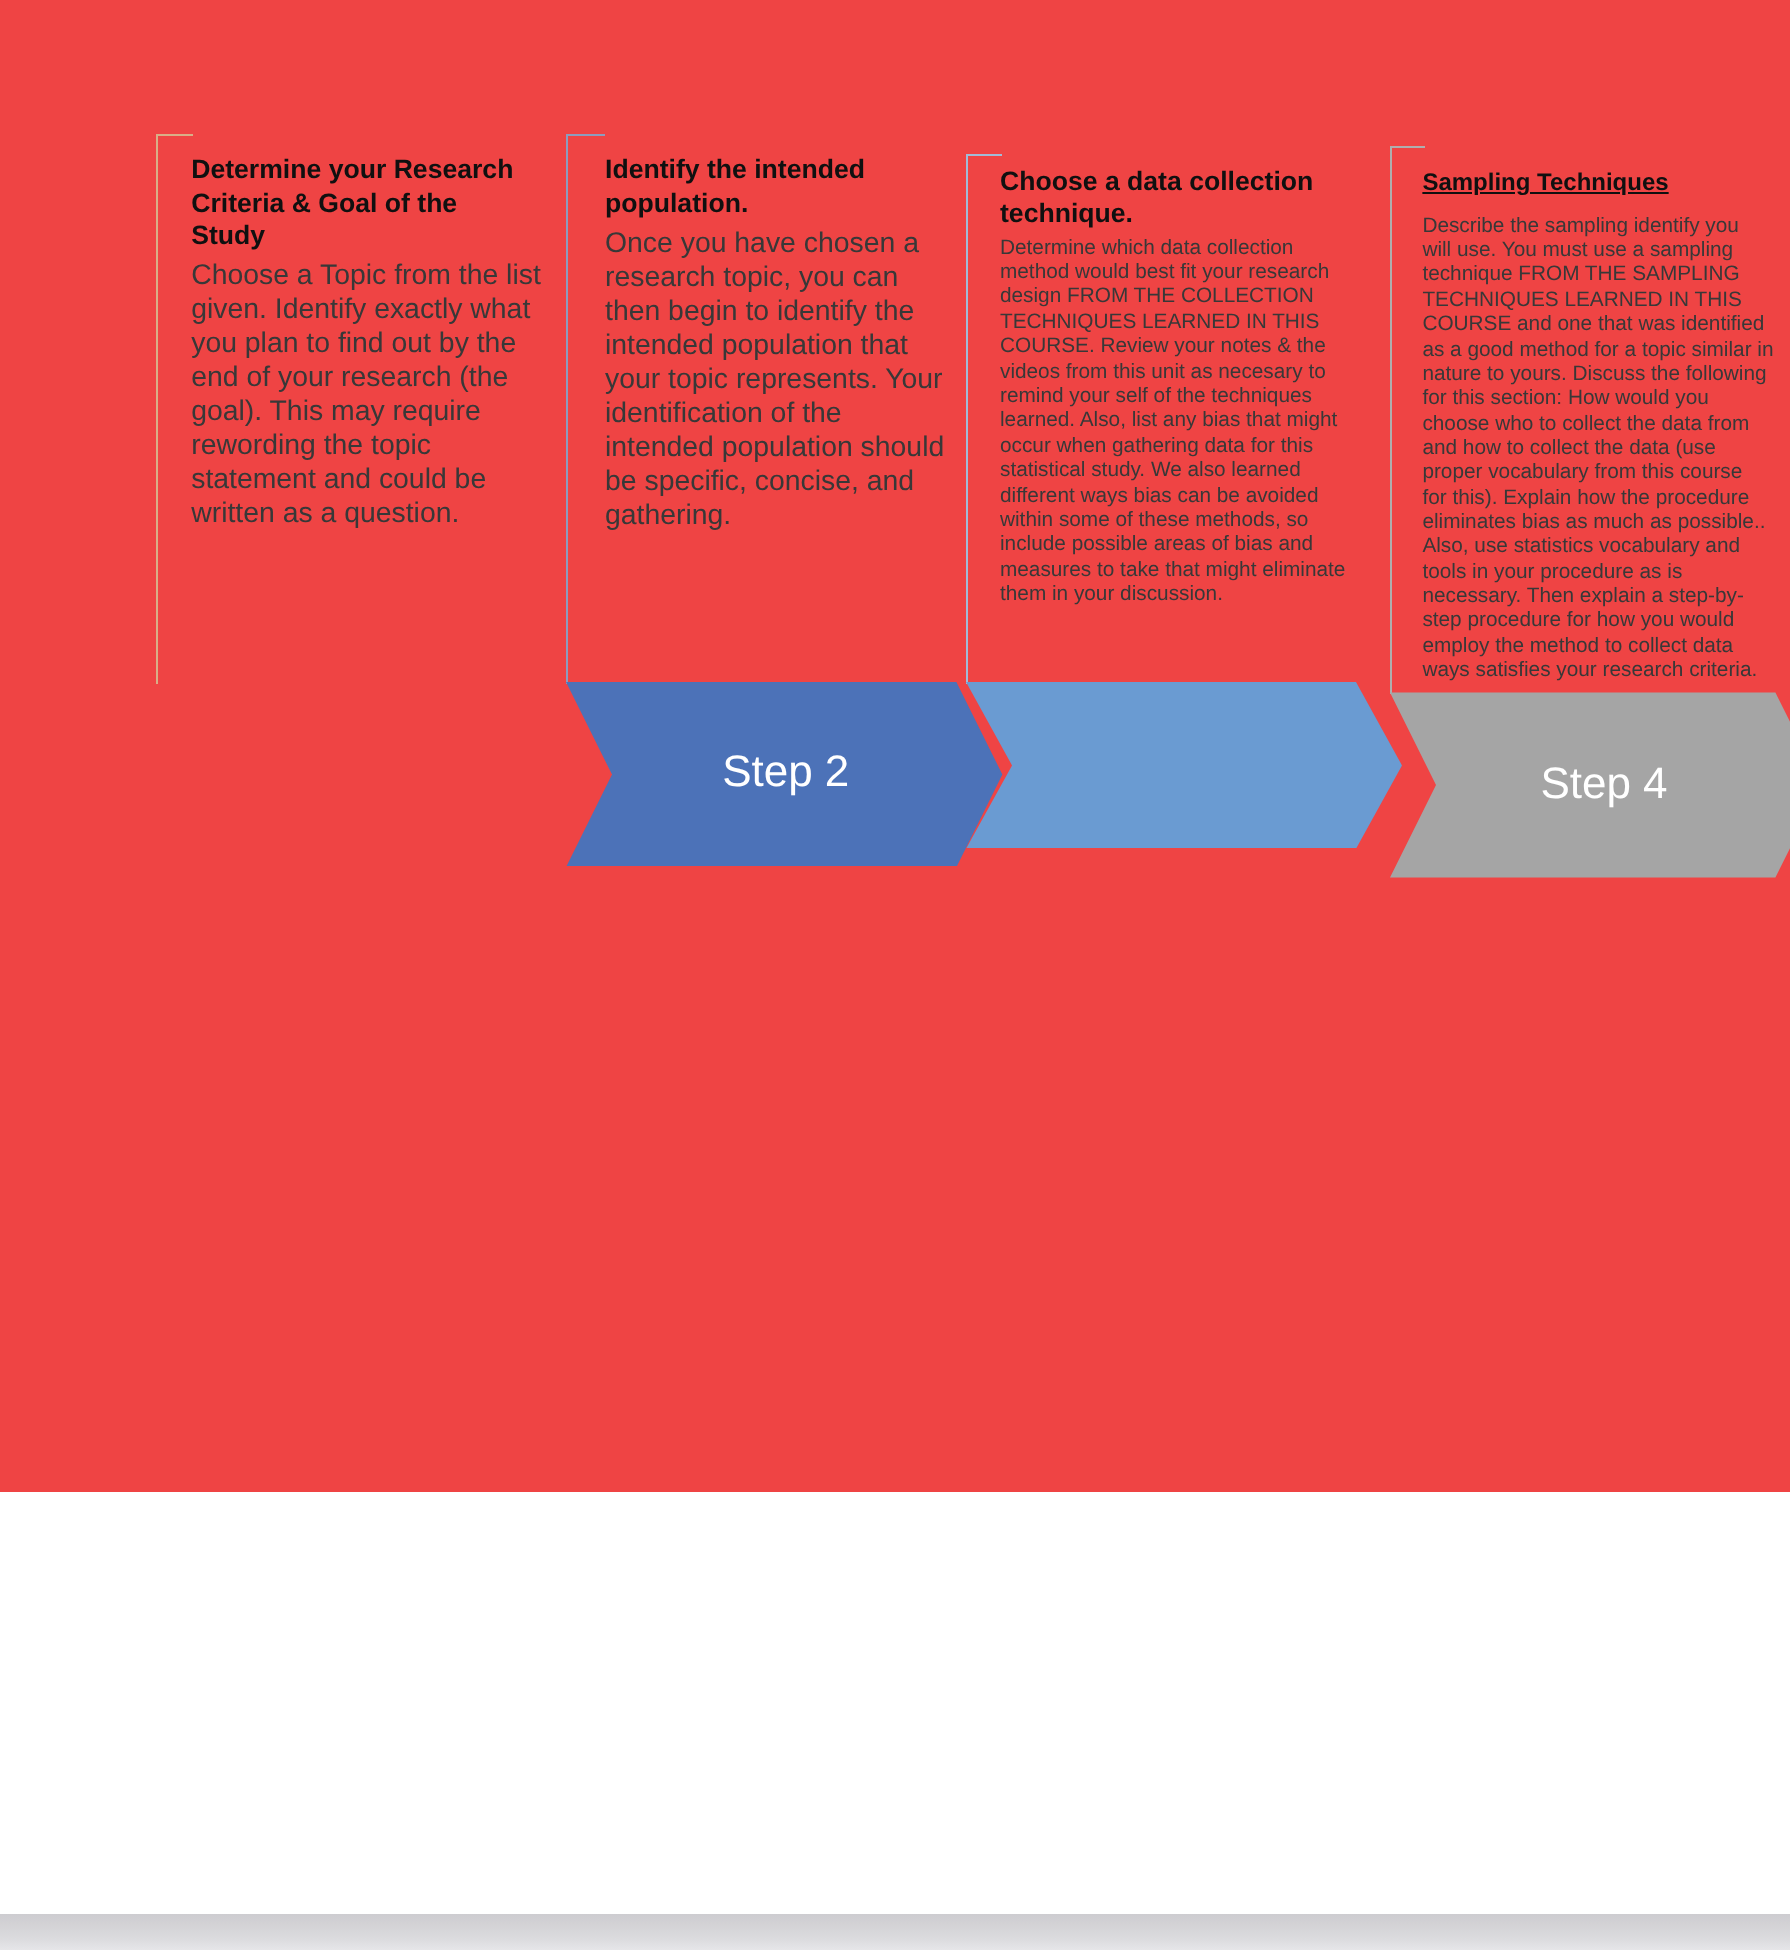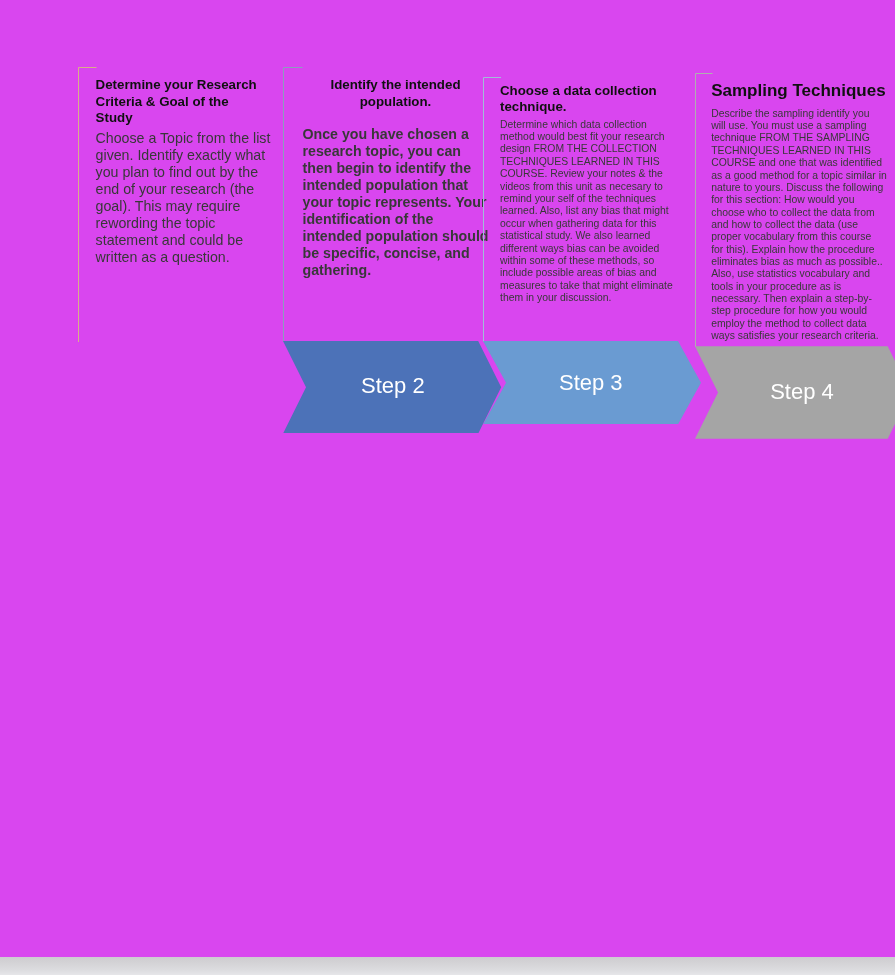--- a/index.html
+++ b/index.html
@@ -1,20 +1,20 @@
 <!DOCTYPE html>
 <html><head>
 <meta charset="utf-8">
 <title>Research Process Steps</title>
 <style>
   html,body{margin:0;padding:0;}
   body{width:895px;height:975px;background:#ffffff;
        font-family:"Liberation Sans",sans-serif;overflow:hidden;
        -webkit-font-smoothing:antialiased;}
-  .slide{position:relative;width:895px;height:975px;background:#d946ef;}
+  .slide{position:relative;width:895px;height:746px;background:#ef4444;}
 
   
   .card{position:absolute;box-sizing:border-box;}
   .card .corner{position:absolute;top:0;left:0;}
   .card-text{position:absolute;}
   .card-title{margin:0;font-weight:bold;color:#101010;}
   .card-body{margin:0;color:#383838;}
   .ln{display:block;white-space:pre;}
 
   
@@ -51,25 +51,25 @@
           <span class="ln">written as a question.</span>
         </div>
     </div>
   </div>
 
   <div class="card" style="left:283px;top:67px;width:196px;height:275px;">
     <svg class="corner" width="26" height="275" viewBox="0 0 26 275">
       <path d="M0.5 275 L0.5 0.5 L19.5 0.5" fill="none" stroke="#8D9CBE" stroke-width="1"></path>
     </svg>
     <div class="card-text" style="left:19.5px;top:10.2px;">
-      <div class="card-title" style="font-size:13.3px;line-height:16.6px;text-align:center;">
+      <div class="card-title" style="font-size:13.3px;line-height:16.6px;">
           <span class="ln">Identify the intended</span>
           <span class="ln">population.</span>
         </div>
-      <div class="card-body" style="font-size:14.2px;line-height:17.0px;margin-top:16px;font-weight:bold;">
+      <div class="card-body" style="font-size:14.2px;line-height:17.0px;margin-top:4px;">
           <span class="ln">Once you have chosen a</span>
           <span class="ln">research topic, you can</span>
           <span class="ln">then begin to identify the</span>
           <span class="ln">intended population that</span>
           <span class="ln">your topic represents. Your</span>
           <span class="ln">identification of the</span>
           <span class="ln">intended population should</span>
           <span class="ln">be specific, concise, and</span>
           <span class="ln">gathering.</span>
         </div>
@@ -103,21 +103,21 @@
           <span class="ln">them in your discussion.</span>
         </div>
     </div>
   </div>
 
   <div class="card" style="left:694.5px;top:72.6px;width:196px;height:274px;">
     <svg class="corner" width="26" height="274" viewBox="0 0 26 274">
       <path d="M0.5 274 L0.5 0.5 L17.5 0.5" fill="none" stroke="#AFAFAF" stroke-width="1"></path>
     </svg>
     <div class="card-text" style="left:16.7px;top:10.5px;">
-      <div class="card-title" style="font-size:17px;line-height:16.1px;">
+      <div class="card-title" style="font-size:12px;line-height:16.1px;text-decoration:underline;">
           <span class="ln">Sampling Techniques</span>
         </div>
       <div class="card-body" style="font-size:10.4px;line-height:12.35px;margin-top:8.6px;">
           <span class="ln">Describe the sampling identify you</span>
           <span class="ln">will use. You must use a sampling</span>
           <span class="ln">technique FROM THE SAMPLING</span>
           <span class="ln">TECHNIQUES LEARNED IN THIS</span>
           <span class="ln">COURSE and one that was identified</span>
           <span class="ln">as a good method for a topic similar in</span>
           <span class="ln">nature to yours. Discuss the following</span>
@@ -141,21 +141,20 @@
     <svg width="216" height="93" viewBox="0 0 216 92.5">
       <path d="M0 0 L192.7 0 L215.7 46.25 L192.7 92.5 L0 92.5 L23 46.25 Z" fill="#A5A5A5"></path>
     </svg>
     <span class="chev-label" style="top:35.1px;left:-1px;font-size:22px;line-height:22px;">Step 4</span>
   </div>
 
   <div class="chev" style="left:482.6px;top:340.8px;width:219px;height:83.4px;">
     <svg width="219" height="83.4" viewBox="0 0 219 83.4">
       <path d="M0 0 L195 0 L218 41.7 L195 83.4 L0 83.4 L23 41.7 Z" fill="#6A9BD2"></path>
     </svg>
-    <span class="chev-label" style="top:31px;left:-1.3px;font-size:22px;line-height:22px;">Step 3</span>
   </div>
 
   <div class="chev" style="left:283.2px;top:340.8px;width:219px;height:92.6px;">
     <svg width="219" height="92.6" viewBox="0 0 219 92.6">
       <path d="M0 0 L195.2 0 L218.2 46.3 L195.2 92.6 L0 92.6 L23 46.3 Z" fill="#4C72B8"></path>
     </svg>
     <span class="chev-label" style="top:34px;left:0.2px;font-size:22px;line-height:22px;">Step 2</span>
   </div>
 
 

